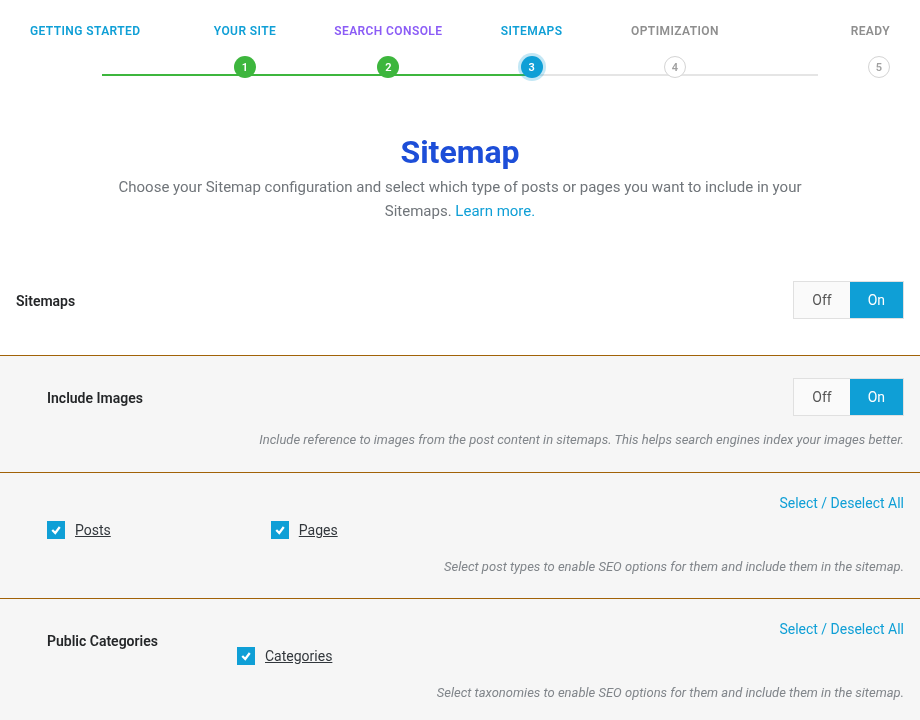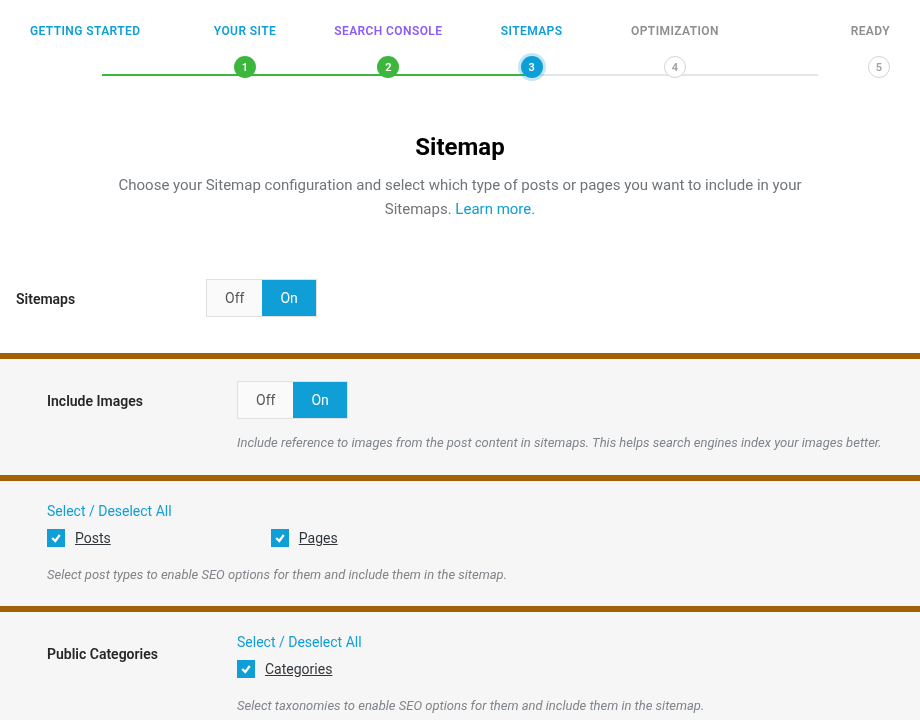--- a/index.html
+++ b/index.html
@@ -68,24 +68,24 @@
     }
     .step-line.green { background: #3db63d; }
     .step-line.grey { background: #e5e5e5; }
     .step:first-child .step-line { display: none; }
 
     .page-header {
       text-align: center;
       padding: 55px 40px 30px;
     }
     .page-title {
-      font-size: 24px;
+      font-size: 32px;
       font-weight: 700;
-      color: #000000;
-      margin-bottom: 12px;
+      color: #1d4ed8;
+      margin-bottom: 4px;
     }
     .page-desc {
       font-size: 15px;
       color: #70757a;
       line-height: 1.6;
       max-width: 720px;
       margin: 0 auto;
     }
     .learn-more {
       color: #0f9fd6;
@@ -93,33 +93,34 @@
       cursor: pointer;
     }
 
     .section {
       display: flex;
       padding: 22px 16px;
       align-items: flex-start;
     }
     .section.grey {
       background: #f6f6f6;
-      border-top: 6px solid #a16207;
+      border-top: 1px solid #a16207;
       padding-left: 47px;
     }
     .section-label {
       width: 190px;
       flex-shrink: 0;
       font-size: 14px;
       font-weight: 600;
       color: #242628;
       padding-top: 12px;
     }
     .section-content {
       flex: 1;
+      text-align: right;
     }
     .toggle-group {
       display: inline-flex;
       border: 1px solid #e0e0e0;
       background: #fff;
       margin-bottom: 14px;
     }
     .toggle-btn {
       padding: 10px 18px;
       font-size: 14px;

